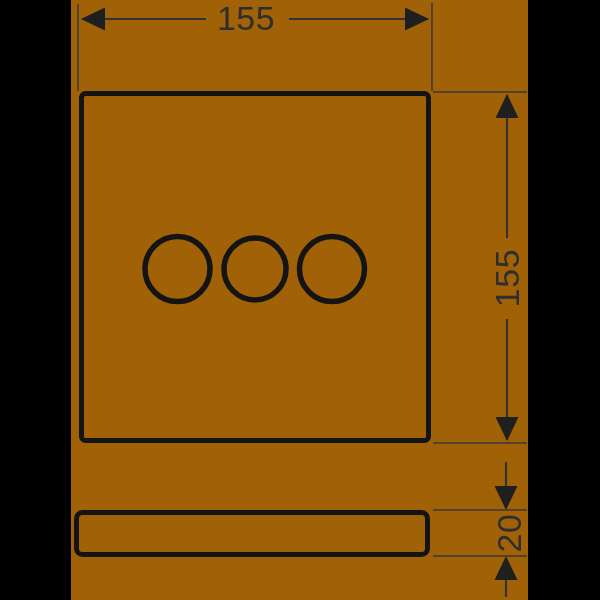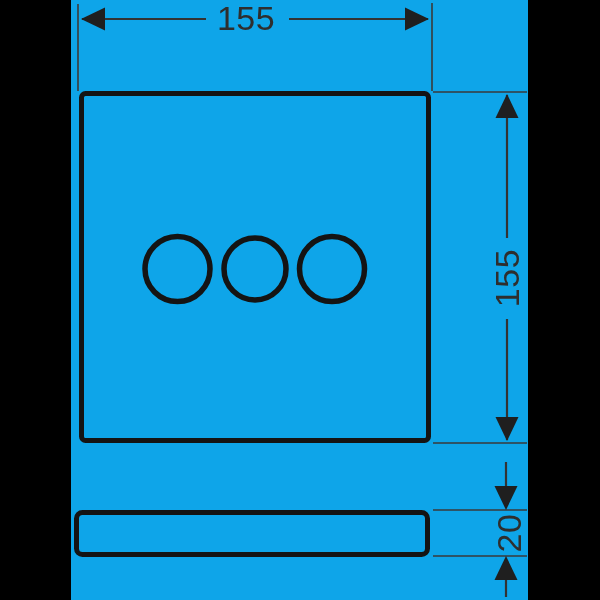--- a/index.html
+++ b/index.html
@@ -1,16 +1,16 @@
 <!DOCTYPE html>
 <html><head>
 <meta charset="utf-8">
 <style>
   html,body{margin:0;padding:0;background:#ffffff;}
-  .stage{position:relative;width:600px;height:600px;background:#0ea5e9;overflow:hidden;
+  .stage{position:relative;width:600px;height:600px;background:#a16207;overflow:hidden;
          font-family:"Liberation Sans", sans-serif;}
   svg{display:block;}
   .bar{fill:#000000;}
   .obj{fill:none;stroke:#141414;stroke-width:5;stroke-linejoin:round;}
   .circ{fill:none;stroke:#141414;stroke-width:5.5;}
   .dim{stroke:#333333;stroke-width:2.2;fill:none;}
   .ext{stroke:#3a3a3a;stroke-width:1.6;fill:none;}
   .arr{fill:#1f1f1f;stroke:none;}
   .dimtext{fill:#2e2e2e;font-size:34px;letter-spacing:0.5px;}
 </style>

